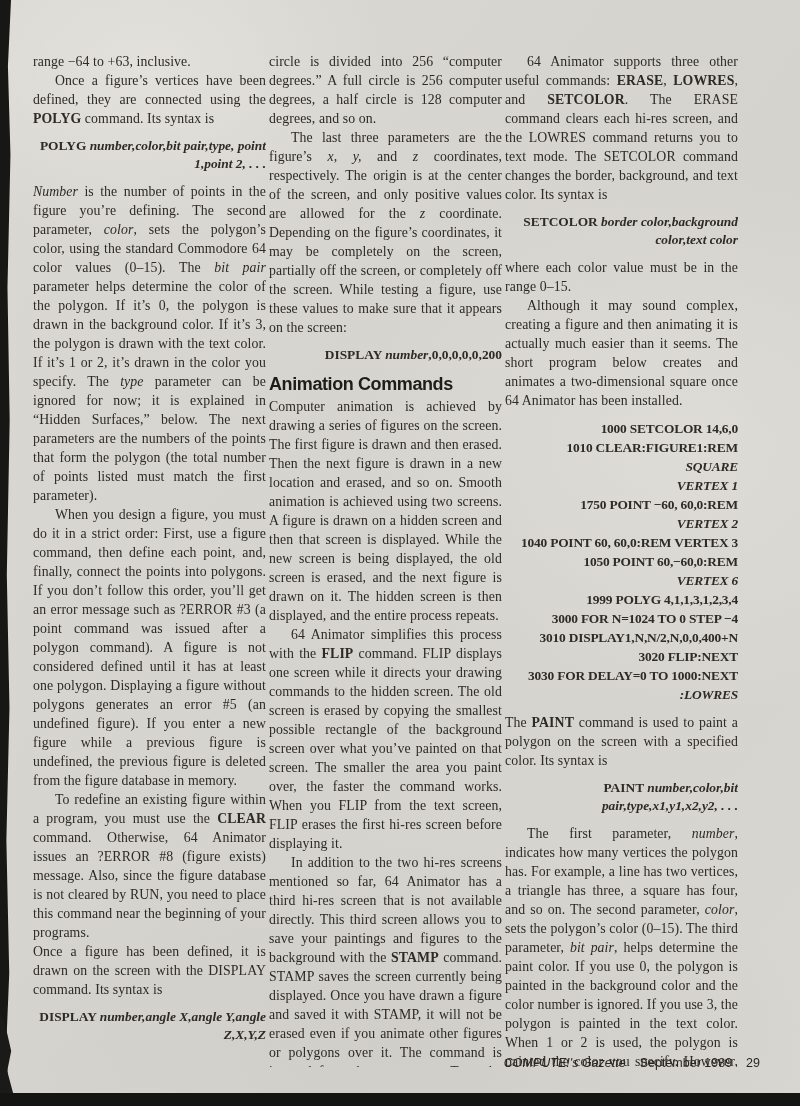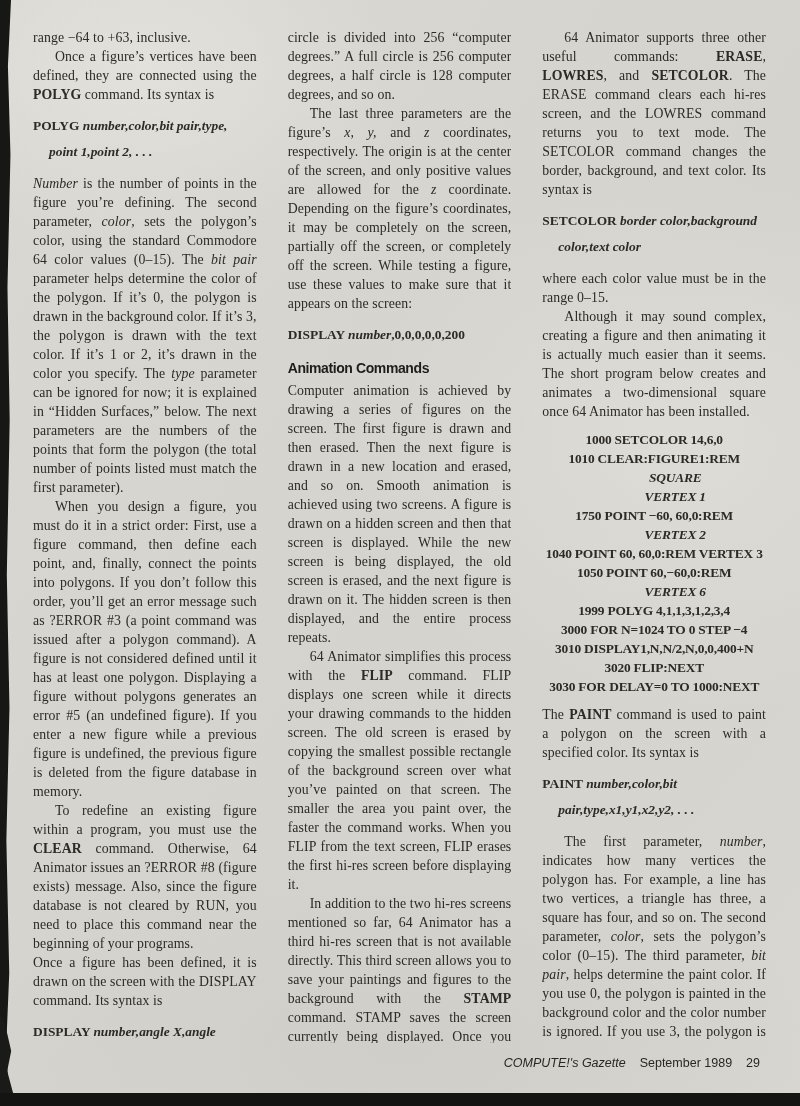--- a/index.html
+++ b/index.html
@@ -21,41 +21,41 @@
     clip-path:polygon(0 0,100% 0,72% 6%,95% 14%,68% 26%,88% 38%,62% 52%,86% 64%,58% 76%,84% 88%,55% 95%,90% 100%,0 100%);
   }
   .corner-smudge{
     position:absolute;left:0;top:1015px;width:16px;height:80px;background:#1a1a18;
     clip-path:polygon(0 0,30% 10%,70% 45%,45% 70%,85% 100%,0 100%);
   }
   .bottom-bar{
     position:absolute;left:0;bottom:0;width:800px;height:13px;background:#141412;
   }
   .columns{
-    position:absolute;left:33px;top:28px;width:733px;height:1015px;
-    display:flex;gap:31px;color:#2e2a25;
+    position:absolute;left:33px;top:52px;width:733px;height:1015px;
+    display:flex;gap:3px;color:#2e2a25;
   }
   .col{width:233px;overflow:hidden;font-size:13.8px;line-height:19px;text-align:justify;}
   .para{margin:0;}
   .para.indent{text-indent:22px;}
   .para span{letter-spacing:0.1px;}
   .b{font-weight:bold;}
   .i{font-style:italic;}
   .bi{font-weight:bold;font-style:italic;}
   .syntax{
-    margin:9px 0;font-size:13.4px;line-height:26px;text-align:left;
+    margin:9px 0;font-size:13.4px;line-height:18px;text-align:right;
     padding-left:16px;text-indent:-16px;font-weight:bold;
   }
   .heading{
     font-family:"Liberation Sans", sans-serif;font-weight:bold;
-    font-size:14px;line-height:20px;letter-spacing:-0.4px;
+    font-size:18px;line-height:20px;letter-spacing:-0.4px;
     color:#1f1d1a;margin:10px 0 3px 0;text-align:left;
   }
   .listing{
-    margin:9px 0;font-weight:bold;font-size:13.4px;line-height:19px;text-align:center;
+    margin:9px 0;font-weight:bold;font-size:13.4px;line-height:19px;text-align:right;
   }
   .pline{padding-left:42px;text-indent:-42px;letter-spacing:-0.2px;}
   .pline.cont{padding-left:42px;text-indent:0;font-style:italic;}
   .footer{
     position:absolute;right:40px;top:1056px;
     font-family:"Liberation Sans", sans-serif;font-size:12.5px;color:#2a2723;
     text-align:right;
   }
   .footer .mag{font-style:italic;margin-right:14px;}
   .footer .issue{margin-right:14px;}
@@ -97,20 +97,21 @@
           <div class="pline">1750 POINT −60, 60,0:REM</div>
           <div class="pline cont">VERTEX 2</div>
           <div class="pline">1040 POINT 60, 60,0:REM VERTEX 3</div>
           <div class="pline">1050 POINT 60,−60,0:REM</div>
           <div class="pline cont">VERTEX 6</div>
           <div class="pline">1999 POLYG 4,1,1,3,1,2,3,4</div>
           <div class="pline">3000 FOR N=1024 TO 0 STEP −4</div>
           <div class="pline">3010 DISPLAY1,N,N/2,N,0,0,400+N</div>
           <div class="pline">3020 FLIP:NEXT</div>
           <div class="pline">3030 FOR DELAY=0 TO 1000:NEXT</div>
+          <div class="pline cont">:LOWRES</div>
         </div>
         <p class="para"><span>The </span><span class="b">PAINT</span><span> command is used to paint a polygon on the screen with a specified color. Its syntax is</span></p>
         <div class="syntax"><span class="b">PAINT </span><span class="bi">number,color,bit pair,type,x1,y1,x2,y2, . . .</span></div>
         <p class="para indent"><span>The first parameter, </span><span class="i">number</span><span>, indicates how many vertices the polygon has. For example, a line has two vertices, a triangle has three, a square has four, and so on. The second parameter, </span><span class="i">color</span><span>, sets the polygon’s color (0–15). The third parameter, </span><span class="i">bit pair</span><span>, helps determine the paint color. If you use 0, the polygon is painted in the background color and the color number is ignored. If you use 3, the polygon is painted in the text color. When 1 or 2 is used, the polygon is painted the color you specify. However, it will change the color of every character cell it touches. That is, everything in that cell painted with the same bit pair changes to that color.</span></p>
       </div>
   </div>
   <div class="footer">
     <span class="mag">COMPUTE!'s Gazette</span><span class="issue">September 1989</span><span class="pnum">29</span>
   </div>
 </div>

